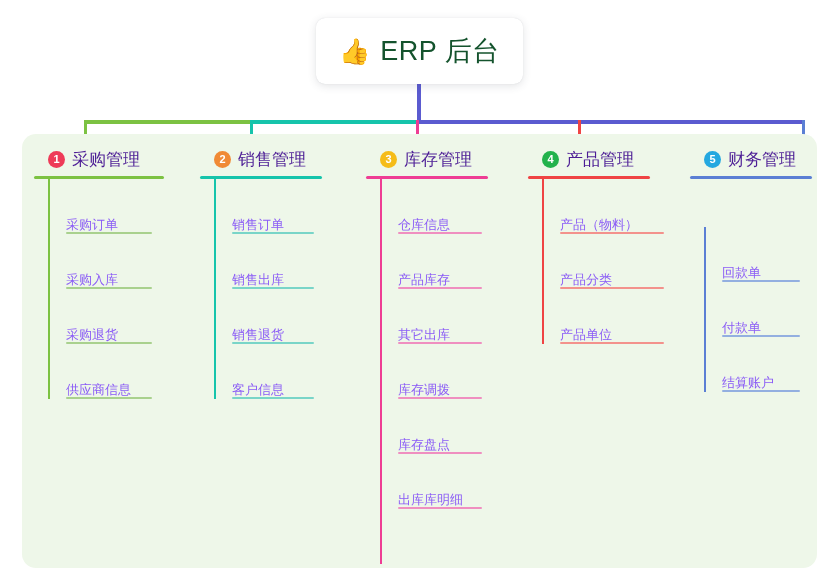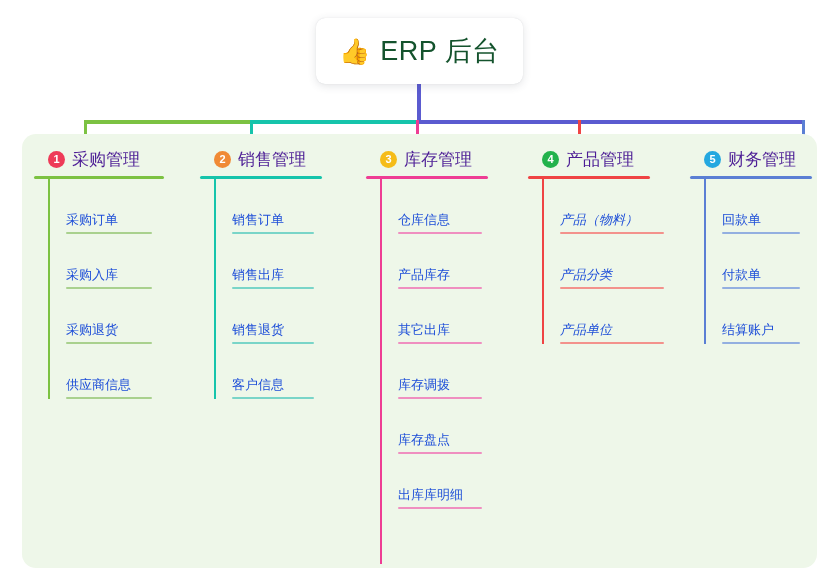--- a/index.html
+++ b/index.html
@@ -119,23 +119,22 @@
     height: 55px;
     box-sizing: border-box;
     margin-left: 14px;
     padding-left: 18px;
     display: flex;
     flex-direction: column;
     justify-content: flex-end;
   }
   .leaf-label {
     font-size: 13px;
-    color: #1d4ed8;
+    color: #8b5cf6;
     white-space: nowrap;
-    padding-bottom: 5px;
     line-height: 1.1;
   }
   .leaf-underline {
     height: 2px;
     border-radius: 1px;
   }
 </style>
 </head>
 <body>
 
@@ -246,21 +245,21 @@
             <div class="leaf-underline" style="background: rgb(239, 143, 192); width: 84px;"></div>
           </div>
         </div>
       </div>
       <div class="column" style="left: 528px;">
         <div class="col-header">
           <span class="badge" style="background: rgb(34, 178, 76);">4</span>
           <span class="col-title">产品管理</span>
         </div>
         <div class="col-underline" style="background: rgb(239, 68, 68); width: 122px;"></div>
-        <div class="leaf-list" style="height: 165px; font-style: italic;">
+        <div class="leaf-list" style="height: 165px;">
           <div class="spine" style="background: rgb(239, 68, 68); height: 165px;"></div>
           <div class="leaf">
             <div class="leaf-label">产品（物料）</div>
             <div class="leaf-underline" style="background: rgb(243, 146, 140); width: 104px;"></div>
           </div>
           <div class="leaf">
             <div class="leaf-label">产品分类</div>
             <div class="leaf-underline" style="background: rgb(243, 146, 140); width: 104px;"></div>
           </div>
           <div class="leaf">
@@ -268,21 +267,21 @@
             <div class="leaf-underline" style="background: rgb(243, 146, 140); width: 104px;"></div>
           </div>
         </div>
       </div>
       <div class="column" style="left: 690px;">
         <div class="col-header">
           <span class="badge" style="background: rgb(36, 168, 224);">5</span>
           <span class="col-title">财务管理</span>
         </div>
         <div class="col-underline" style="background: rgb(91, 127, 212); width: 122px;"></div>
-        <div class="leaf-list" style="height: 119px;">
+        <div class="leaf-list" style="height: 119px; margin-top: 48px;">
           <div class="spine" style="background: rgb(91, 127, 212); height: 165px;"></div>
           <div class="leaf">
             <div class="leaf-label">回款单</div>
             <div class="leaf-underline" style="background: rgb(147, 175, 224); width: 78px;"></div>
           </div>
           <div class="leaf">
             <div class="leaf-label">付款单</div>
             <div class="leaf-underline" style="background: rgb(147, 175, 224); width: 78px;"></div>
           </div>
           <div class="leaf">

